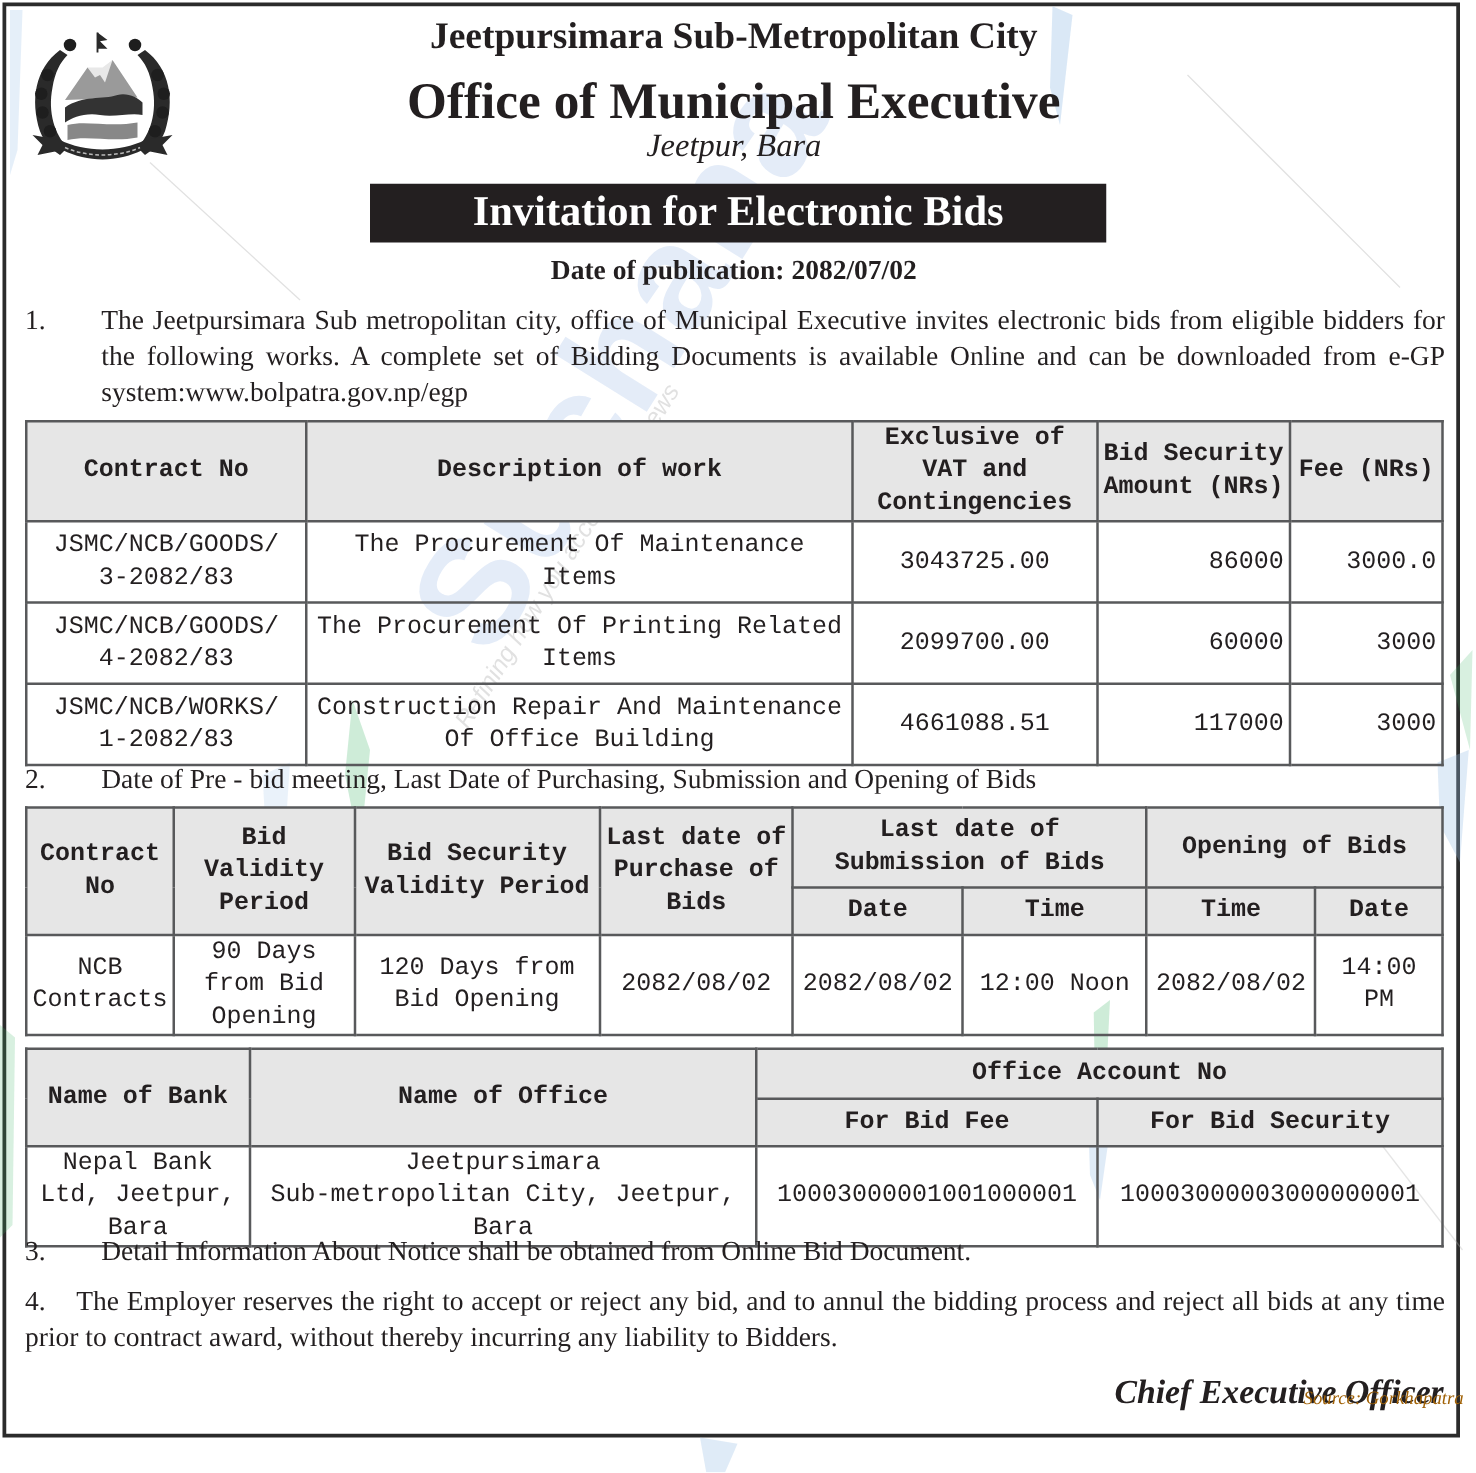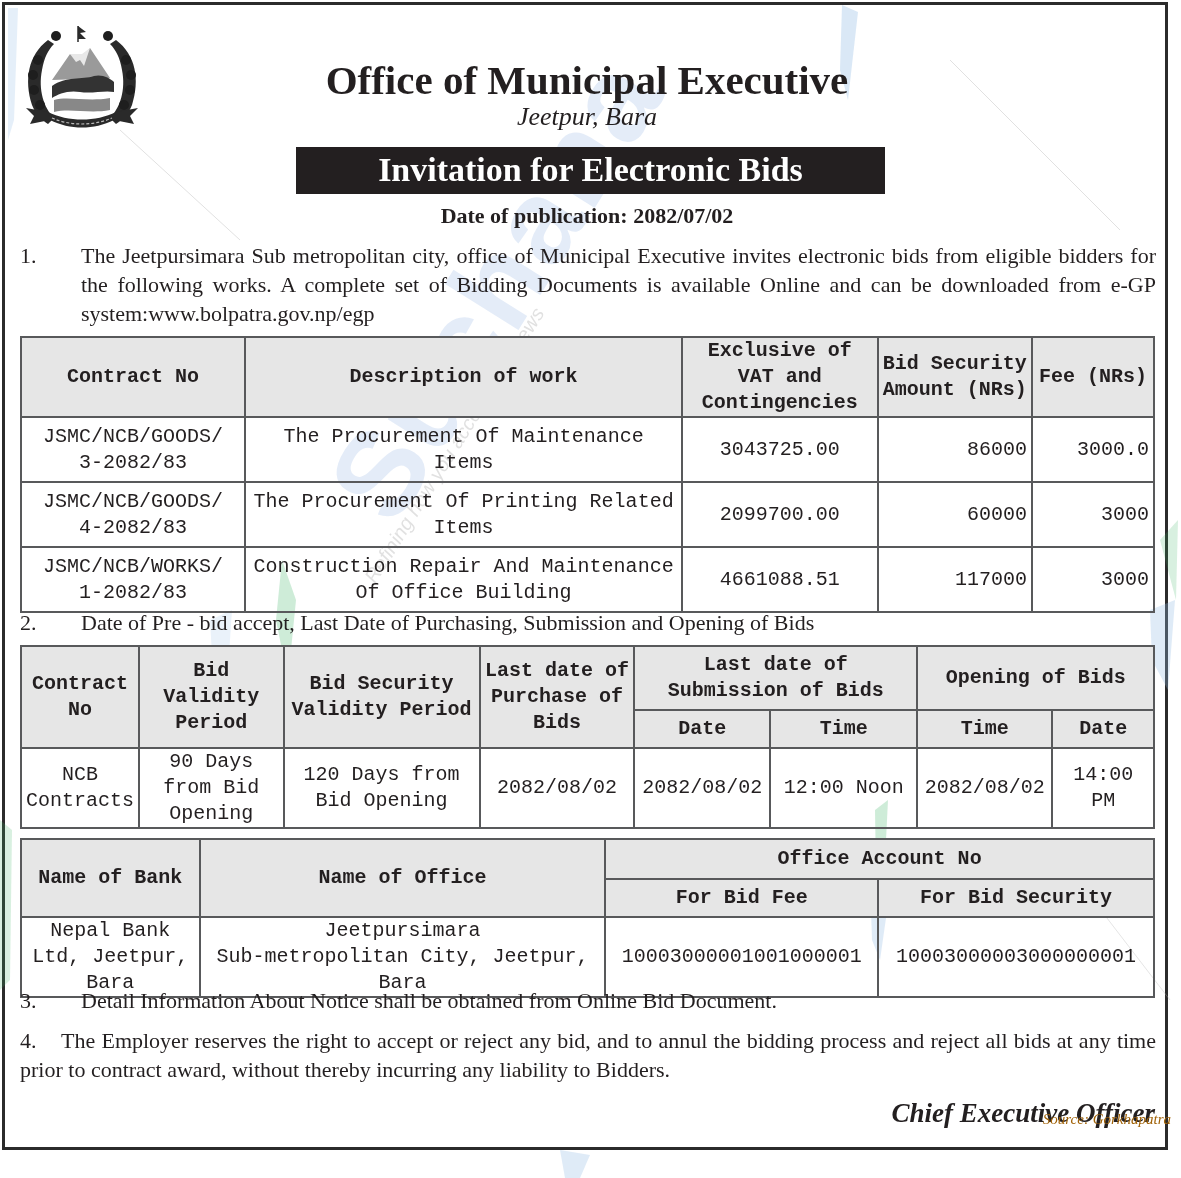--- a/index.html
+++ b/index.html
@@ -128,20 +128,21 @@
     <polygon points="52,34 58,42 62,40 66,46 72,28 64,34" fill="#e8e8e8"></polygon>
 
     <path d="M34,66 C48,56 64,60 76,56 C84,54 92,58 96,62 L96,72 C86,70 74,74 62,72 C50,70 40,74 34,78 Z" fill="#333"></path>
 
     <path d="M36,80 C50,76 70,82 92,78 L92,90 C72,94 52,88 36,92 Z" fill="#888"></path>
 
     <path d="M8,88 L30,92 C50,102 78,102 98,92 L120,88 L112,96 L116,104 L96,100 C76,110 52,110 32,100 L12,104 L16,96 Z" fill="#2a2a2a"></path>
     <path d="M34,98 C52,106 76,106 94,98" stroke="#bbb" stroke-width="1.2" fill="none" stroke-dasharray="3 2"></path>
   </svg>
 
+  <div class="h-line1">Jeetpursimara Sub-Metropolitan City</div>
   <div class="h-line2">Office of Municipal Executive</div>
   <div class="h-line3">Jeetpur, Bara</div>
   <div class="banner">Invitation for Electronic Bids</div>
   <div class="pubdate">Date of publication: 2082/07/02</div>
 
   <div class="para para1">
     <span class="num">1.</span>
     <span class="txt">The Jeetpursimara Sub metropolitan city, office of Municipal Executive invites electronic bids from eligible bidders for the following works. A complete set of Bidding Documents is available Online and can be downloaded from e-GP system:www.bolpatra.gov.np/egp</span>
   </div>
 
@@ -182,21 +183,21 @@
         <td>Construction Repair And Maintenance Of Office Building</td>
         <td>4661088.51</td>
         <td class="r">117000</td>
         <td class="r">3000</td>
       </tr>
     </tbody>
   </table>
 
   <div class="para para2">
     <span class="num">2.</span>
-    <span class="txt" style="text-align:left">Date of Pre - bid accept, Last Date of Purchasing, Submission and Opening of Bids</span>
+    <span class="txt" style="text-align:left">Date of Pre - bid meeting, Last Date of Purchasing, Submission and Opening of Bids</span>
   </div>
 
   <table class="t2">
     <colgroup>
       <col style="width:117px">
         <col style="width:145px">
         <col style="width:197px">
         <col style="width:155px">
       <col style="width:136px">
         <col style="width:148px">

